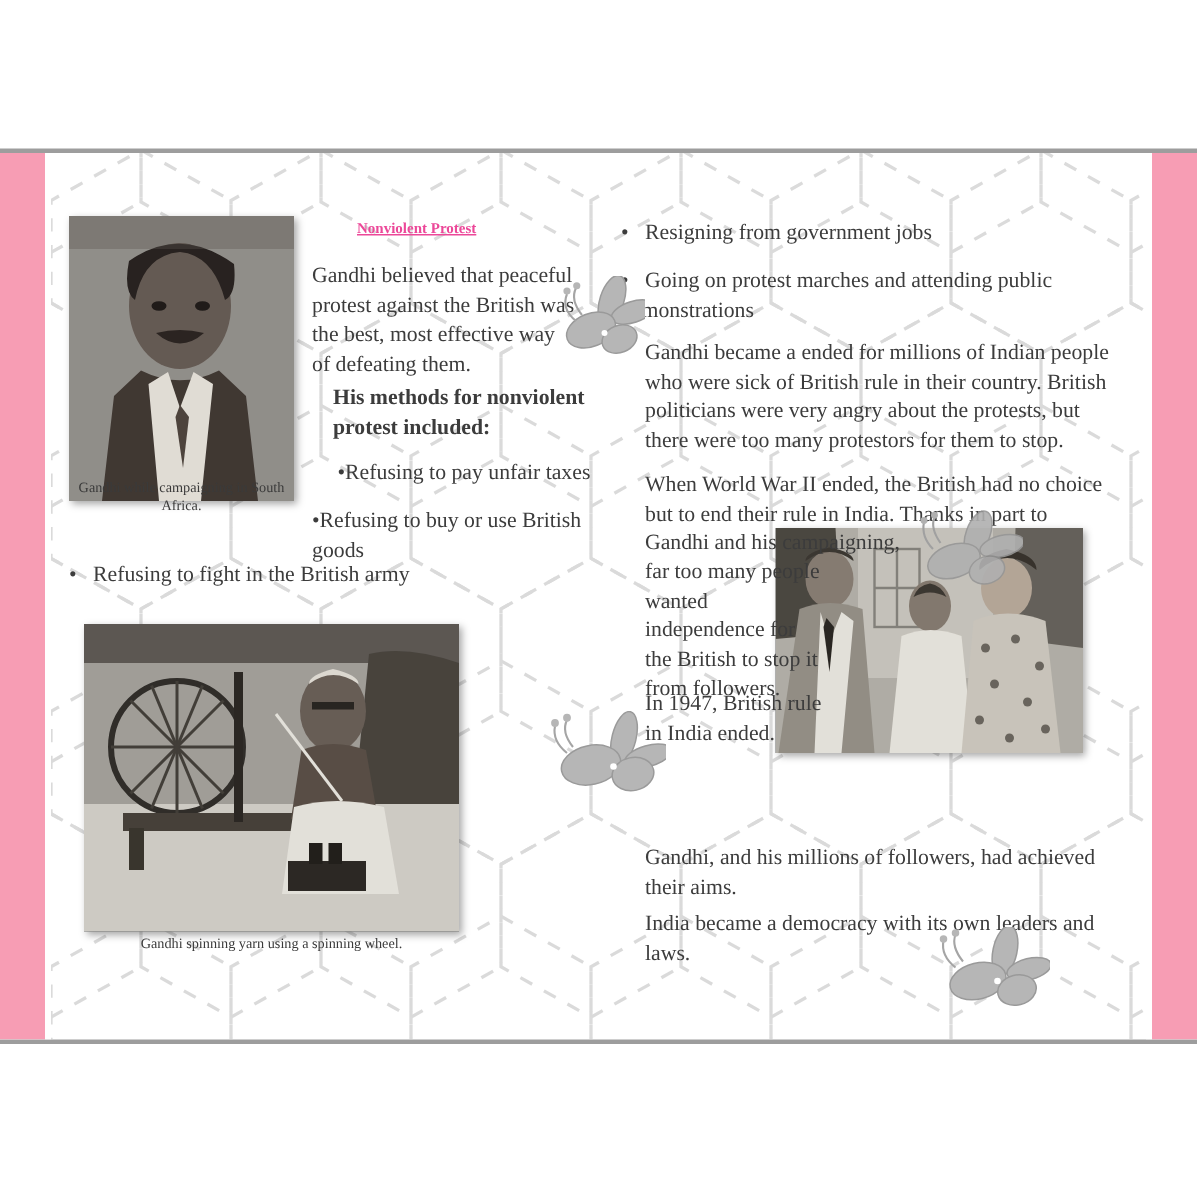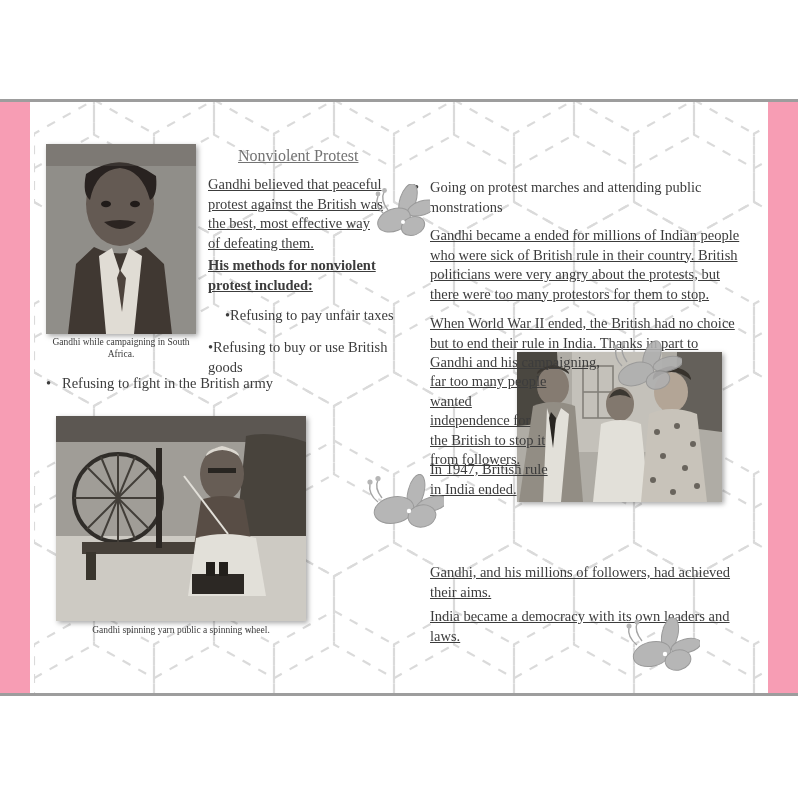--- a/index.html
+++ b/index.html
@@ -33,24 +33,24 @@
   .content{position:absolute;left:34px;top:0;right:34px;bottom:0;}
 
   .photo{position:absolute;background:#6f6f6f;overflow:hidden;
          box-shadow:2px 2px 5px rgba(0,0,0,.35);}
   .photo .ph-inner{width:100%;height:100%;display:block;}
 
   .caption{position:absolute;text-align:center;font-size:9.5px;
            line-height:12px;color:#3a3a3a;font-family:"Liberation Serif",serif;}
 
   .txt{position:absolute;color:#3c3c3c;font-family:"Liberation Serif",serif;
-       font-size:14.5px;line-height:19.5px;text-decoration:underline;}
+       font-size:14.5px;line-height:19.5px;}
   .txt.bold{font-weight:bold;}
-  .heading{position:absolute;font-weight:normal;font-size:16px;
-           text-decoration:underline;color:#737373;}
+  .heading{position:absolute;font-weight:bold;font-size:10px;
+           text-decoration:underline;color:#ec4899;}
   .bullet-row{position:absolute;font-size:14.5px;line-height:19.5px;color:#3c3c3c;}
   .bullet-row .dot{display:inline-block;width:16px;}
   .narrow{width:120px;}
 </style>
 </head>
 <body>
 
 <div class="slide-wrap">
 
   <div class="slide">
@@ -146,21 +146,21 @@
           <ellipse cx="60" cy="60" rx="5" ry="3.2" fill="#221d1b"></ellipse>
           <ellipse cx="89" cy="60" rx="5" ry="3.2" fill="#221d1b"></ellipse>
           <path d="M58 78 Q74 74 90 78 Q82 85 74 85 Q66 85 58 78Z" fill="#2e2724"></path>
           <path d="M48 103 Q74 116 100 103 L118 120 L126 190 L22 190 L30 120Z" fill="#443c36"></path>
           <path d="M66 104 L74 128 L83 104 L96 112 L88 190 L60 190 L53 112Z" fill="#efeae2"></path>
           <path d="M74 126 L80 134 L76 168 L71 134Z" fill="#524840"></path>
           <path d="M0 0 L150 0 L150 22 L0 22Z" fill="#5f5a54" opacity=".35"></path>
           <rect width="150" height="190" fill="#000" opacity=".06"></rect>
         </svg>
       </div>
-      <div class="caption" style="left:6px;top:234px;width:162px;">Gandhi while campaigning in South Africa.</div>
+      <div class="caption" style="left:6px;top:218px;width:162px;">Gandhi while campaigning in South Africa.</div>
 
       <div class="photo" style="left:22px;top:314px;width:250px;height:205px;">
         <svg class="ph-inner" viewBox="0 0 250 205" preserveAspectRatio="none" xmlns="http://www.w3.org/2000/svg">
           <rect width="250" height="205" fill="#a9a6a0"></rect>
           <rect y="0" width="250" height="26" fill="#615c57"></rect>
           <rect y="120" width="250" height="85" fill="#d8d5ce"></rect>
           <path d="M190 20 Q215 14 250 26 L250 120 L180 120Z" fill="#4c4740"></path>
           <circle cx="62" cy="82" r="44" fill="none" stroke="#33302c" stroke-width="4"></circle>
           <g stroke="#46423c" stroke-width="2">
             <line x1="62" y1="38" x2="62" y2="126"></line>
@@ -178,21 +178,21 @@
           <rect x="152" y="52" width="28" height="5" fill="#2b2723"></rect>
           <path d="M145 84 Q166 76 188 84 L196 130 L138 130Z" fill="#5d5249"></path>
           <path d="M140 122 Q168 114 200 122 L210 180 L132 180Z" fill="#efece5"></path>
           <rect x="136" y="158" width="52" height="20" fill="#2f2b26"></rect>
           <rect x="150" y="146" width="9" height="14" fill="#24211d"></rect>
           <rect x="163" y="146" width="9" height="14" fill="#24211d"></rect>
           <line x1="172" y1="118" x2="128" y2="60" stroke="#efece5" stroke-width="2"></line>
           <rect width="250" height="205" fill="#000" opacity=".05"></rect>
         </svg>
       </div>
-      <div class="caption" style="left:22px;top:522px;width:250px;">Gandhi spinning yarn public a spinning wheel.</div>
+      <div class="caption" style="left:22px;top:522px;width:250px;">Gandhi spinning yarn using a spinning wheel.</div>
 
       <div class="photo" style="left:483px;top:250px;width:205px;height:150px;">
         <svg class="ph-inner" viewBox="0 0 205 150" preserveAspectRatio="none" xmlns="http://www.w3.org/2000/svg">
           <rect width="205" height="150" fill="#b9b6ae"></rect>
           <rect x="55" y="0" width="90" height="100" fill="#cfccc4"></rect>
           <g stroke="#8a8781" stroke-width="1.6" fill="none">
             <rect x="66" y="14" width="30" height="52"></rect>
             <line x1="81" y1="14" x2="81" y2="66"></line>
             <line x1="66" y1="40" x2="96" y2="40"></line>
           </g>
@@ -220,34 +220,37 @@
               <circle cx="156" cy="140" r="3"></circle>
           </g>
           <rect width="205" height="150" fill="#000" opacity=".05"></rect>
         </svg>
       </div>
 
       <div class="heading" style="left:204px;top:45px;width:180px;">Nonviolent Protest</div>
 
       <div class="txt" style="left:174px;top:73px;width:175px;">Gandhi believed that peaceful protest against the British was the best, most effective way of defeating them.</div>
 
-      <div class="txt bold" style="left:174px;top:154px;width:175px;">His methods for nonviolent protest included:</div>
+      <div class="txt bold" style="left:188px;top:154px;width:175px;">His methods for nonviolent protest included:</div>
 
       <div class="bullet-row" style="left:174px;top:204px;width:180px;margin-left:17px;">
         <span>•</span><span>Refusing to pay unfair taxes</span>
       </div>
 
       <div class="bullet-row" style="left:12px;top:272px;width:300px;">
         <span class="dot">•</span><span>Refusing to fight in the British army</span>
       </div>
 
       <div class="bullet-row" style="left:174px;top:236px;width:180px;">
         <span>•</span><span>Refusing to buy or use British goods</span>
       </div>
 
+      <div class="bullet-row" style="left:380px;top:44px;width:320px;">
+        <span class="dot">•</span><span>Resigning from government jobs</span>
+      </div>
 
       <div class="bullet-row" style="left:380px;top:76px;width:320px;">
         <span class="dot">•</span><span>Going on protest marches and attending public demonstrations</span>
       </div>
 
       <div class="txt" style="left:396px;top:124px;width:312px;">Gandhi became a ended for millions of Indian people who were sick of British rule in their country. British politicians were very angry about the protests, but there were too many protestors for them to stop.</div>
 
       <div class="txt" style="left:396px;top:212px;width:312px;">When World War II ended, the British had no choice but to end their rule in India. Thanks in part to Gandhi and his campaigning,</div>
 
       <div class="txt narrow" style="left:396px;top:270px;">far too many people wanted independence for the British to stop it from followers.</div>

